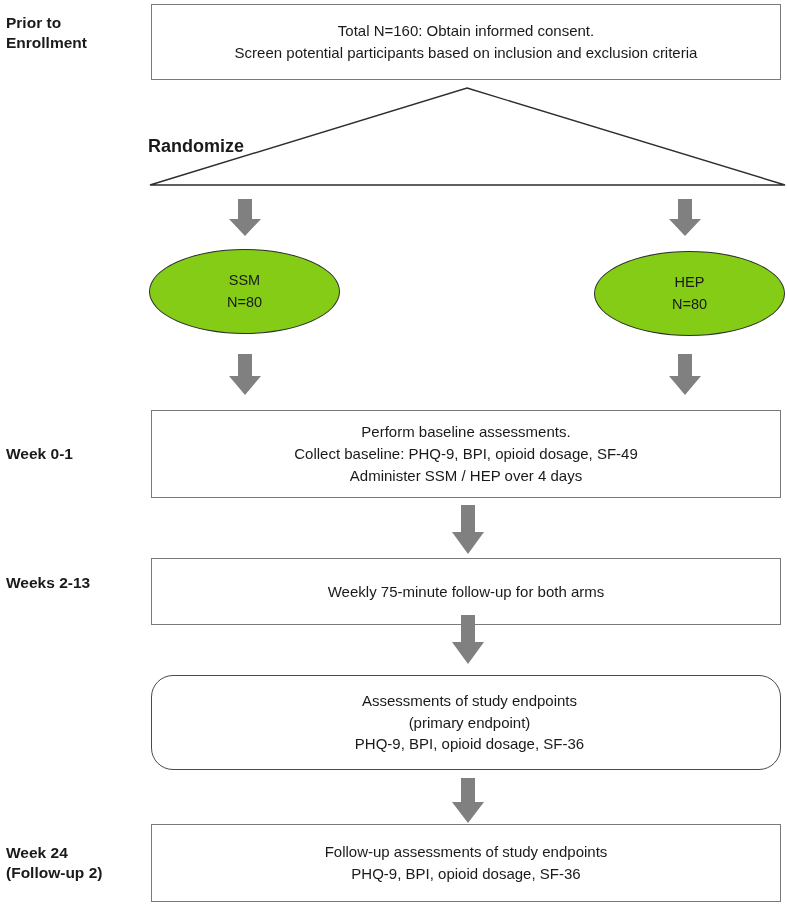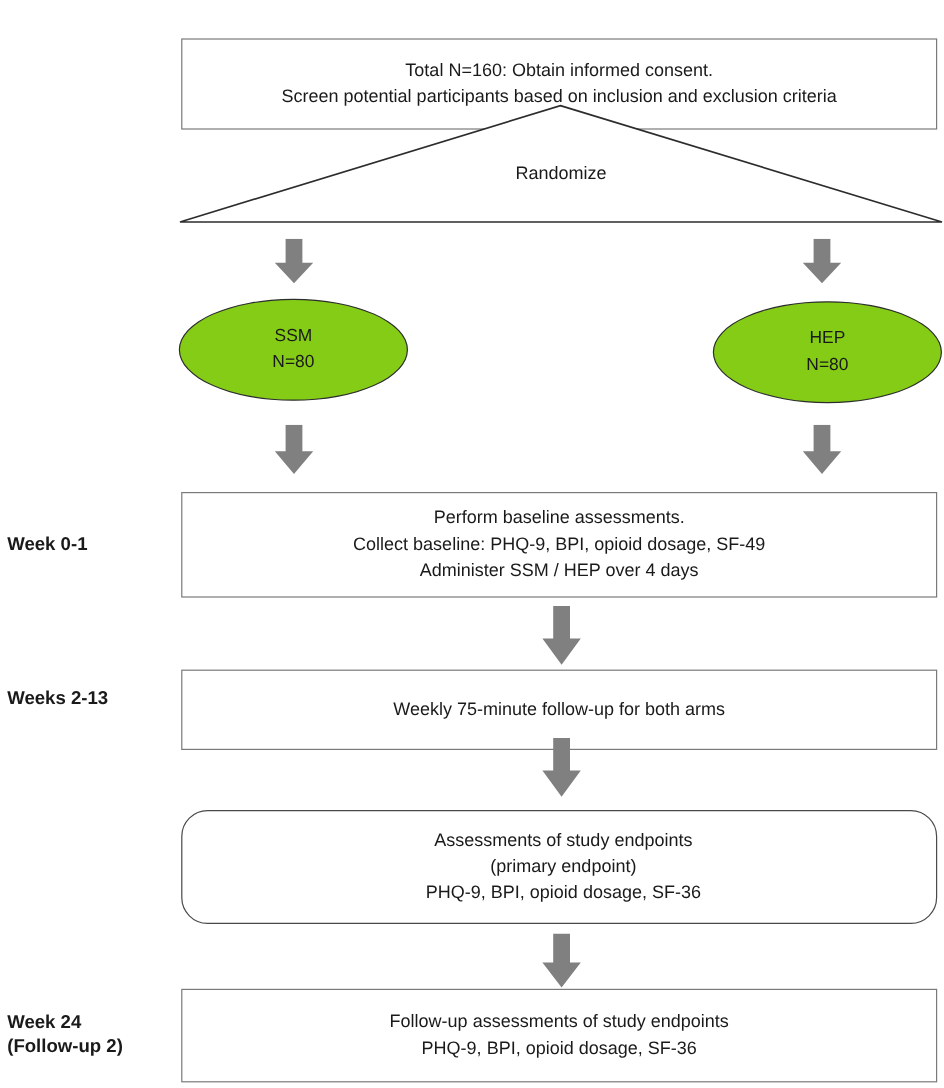--- a/index.html
+++ b/index.html
@@ -66,45 +66,48 @@
     line-height: 1.5;
     color: #1a1a1a;
     white-space: pre-line;
   }
   
   .triangle-wrap {
     position: absolute;
   }
   .triangle-label {
     position: absolute;
-    font-size: 15px;
+    font-size: 18px;
     color: #1a1a1a;
-    text-align: center;
+    text-align: left;
     white-space: nowrap;
+    font-weight: bold;
   }
   
   .arrow {
     position: absolute;
   }
 </style>
 </head>
 <body>
 
 <div id="diagram">
 
+  <div class="stage-label" style="top:13px;">Prior to
+Enrollment</div>
 
   <div class="stage-label" style="top:444px;">Week 0-1</div>
 
   <div class="stage-label" style="top:573px;">Weeks 2-13</div>
 
 
   <div class="stage-label" style="top:843px;">Week 24
 (Follow-up 2)</div>
 
-  <div class="flow-box" style="left:151px; top:4px; width:630px; height:76px;margin-top:28px;">Total N=160:  Obtain informed consent.
+  <div class="flow-box" style="left:151px; top:4px; width:630px; height:76px;">Total N=160:  Obtain informed consent.
 Screen potential participants based on inclusion and exclusion criteria</div>
 
   <div class="triangle-wrap" style="left:148px; top:86px; width:639px; height:102px;">
     <svg width="639" height="102" viewBox="0 0 639 102">
       <polygon points="319,2 637,99 2,99" fill="#ffffff" stroke="#2d2d2d" stroke-width="1.4" stroke-linejoin="miter"></polygon>
     </svg>
   </div>
   <div class="triangle-label" style="left:148px; top:136px; width:639px;">Randomize</div>
 
   <div class="arrow" style="left:228px; top:199px;">

